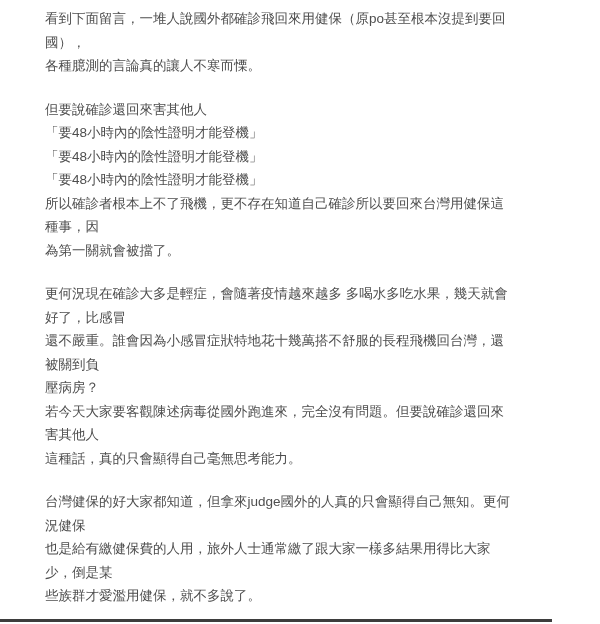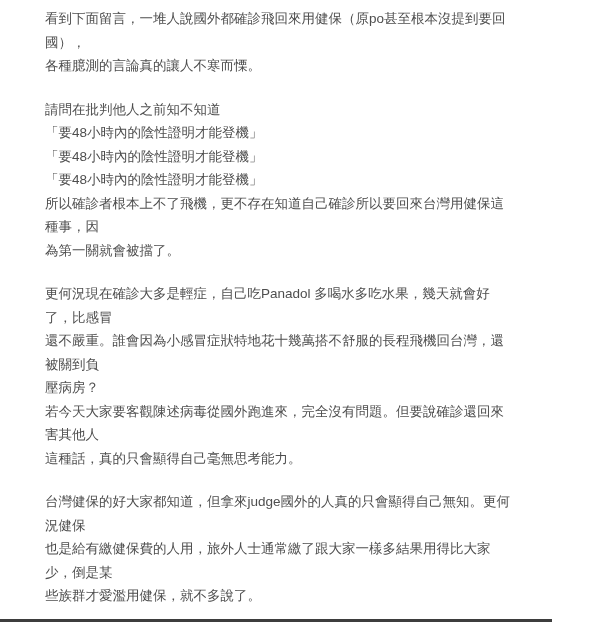--- a/index.html
+++ b/index.html
@@ -35,27 +35,27 @@
     background: #3d3d3d;
   }
 </style>
 </head>
 <body>
 
 <div class="screen">
   <article class="post-body">
     <p>看到下面留言，一堆人說國外都確診飛回來用健保（原po甚至根本沒提到要回國），
 各種臆測的言論真的讓人不寒而慄。</p>
-    <p>請問在批判他人之前知不知道
+    <p>但要說確診還回來害其他人
 「要48小時內的陰性證明才能登機」
 「要48小時內的陰性證明才能登機」
 「要48小時內的陰性證明才能登機」
 所以確診者根本上不了飛機，更不存在知道自己確診所以要回來台灣用健保這種事，因
 為第一關就會被擋了。</p>
-    <p>更何況現在確診大多是輕症，自己吃Panadol 多喝水多吃水果，幾天就會好了，比感冒
+    <p>更何況現在確診大多是輕症，會隨著疫情越來越多 多喝水多吃水果，幾天就會好了，比感冒
 還不嚴重。誰會因為小感冒症狀特地花十幾萬搭不舒服的長程飛機回台灣，還被關到負
 壓病房？
 若今天大家要客觀陳述病毒從國外跑進來，完全沒有問題。但要說確診還回來害其他人
 這種話，真的只會顯得自己毫無思考能力。</p>
     <p>台灣健保的好大家都知道，但拿來judge國外的人真的只會顯得自己無知。更何況健保
 也是給有繳健保費的人用，旅外人士通常繳了跟大家一樣多結果用得比大家少，倒是某
 些族群才愛濫用健保，就不多說了。</p>
   </article>
   <div class="bottom-divider"></div>
 </div>

